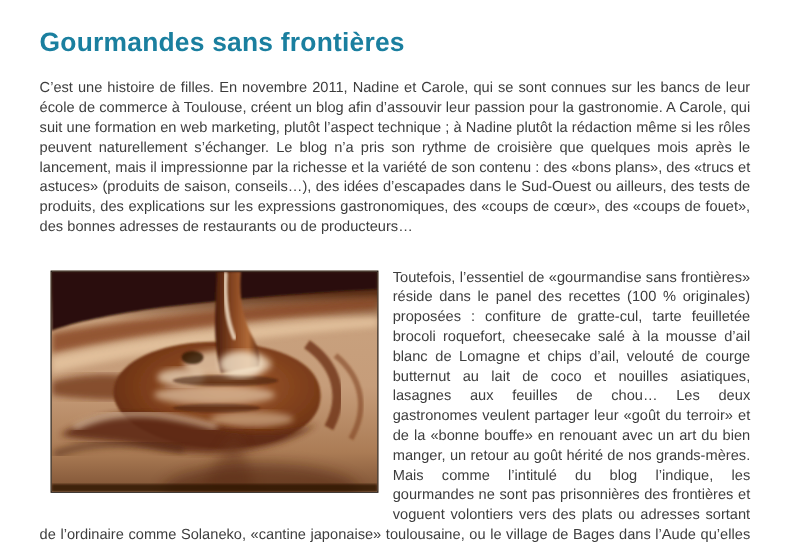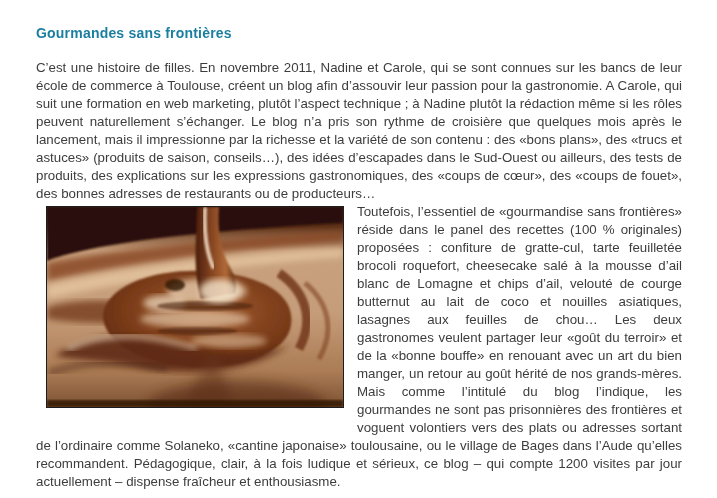--- a/index.html
+++ b/index.html
@@ -11,33 +11,33 @@
     overflow: hidden;
   }
   .page {
     width: 717px;
     height: 498px;
     background: #ffffff;
     padding: 25px 35px 0 36px;
     overflow: hidden;
   }
   .page-title {
-    font-size: 14px;
+    font-size: 24px;
     font-weight: bold;
     color: #1a7f9f;
     letter-spacing: 0.2px;
     margin-bottom: 18px;
   }
   .para {
     font-size: 13.3px;
     line-height: 18px;
     color: #3d3d3d;
     text-align: justify;
   }
-  .intro { margin-bottom: 0; }
+  .intro { margin-bottom: 28px; }
   .photo-frame {
     float: left;
     width: 298px;
     height: 202px;
     margin: 3px 13px 22px 10px;
     border: 1px solid #1d1d1d;
     background: #c69d7a;
   }
   .photo-frame svg { display: block; width: 296px; height: 200px; }
 </style>

